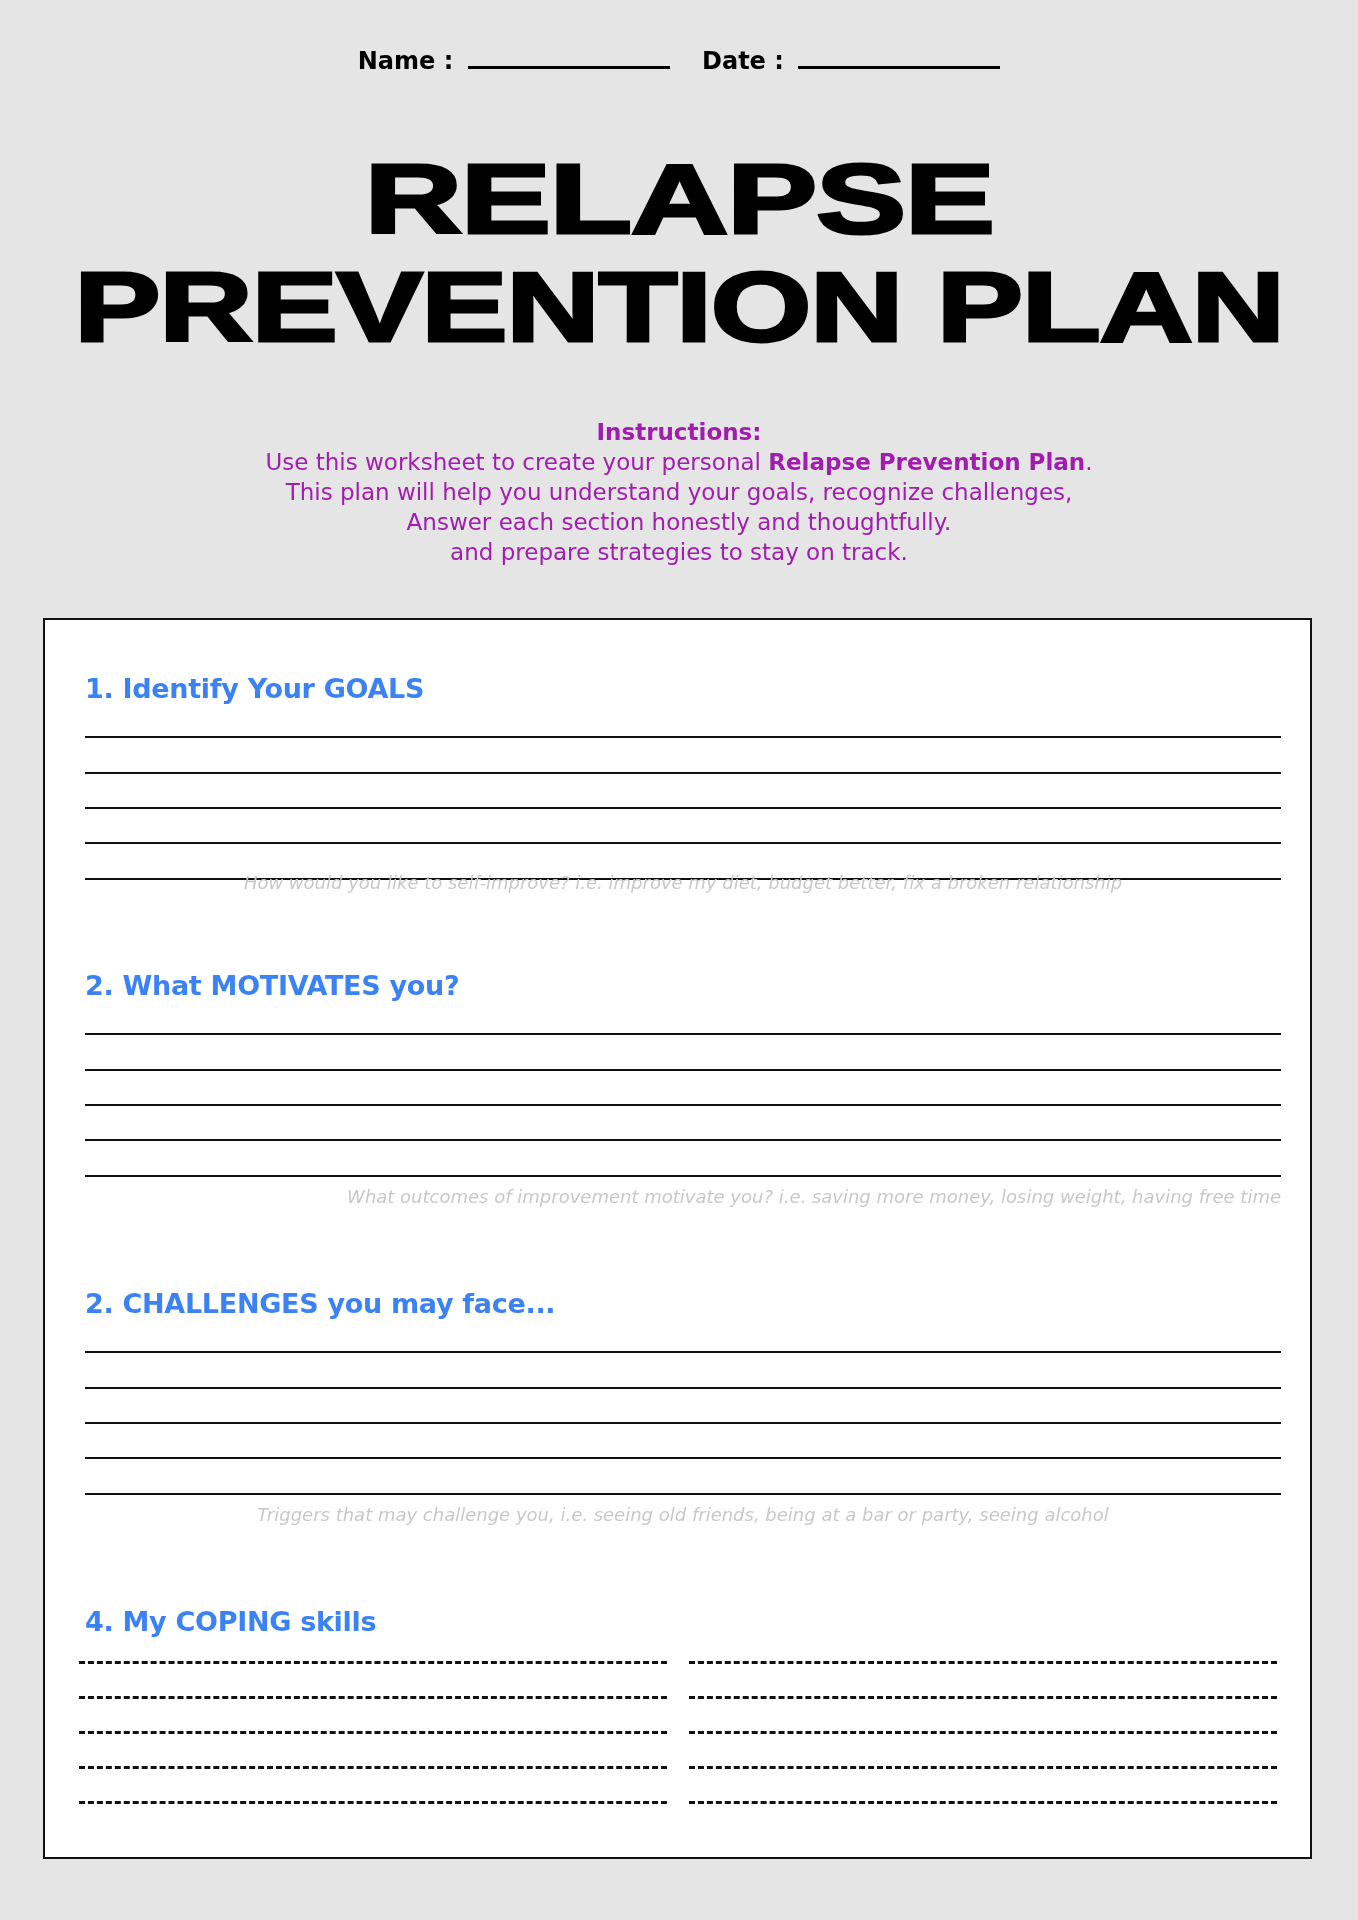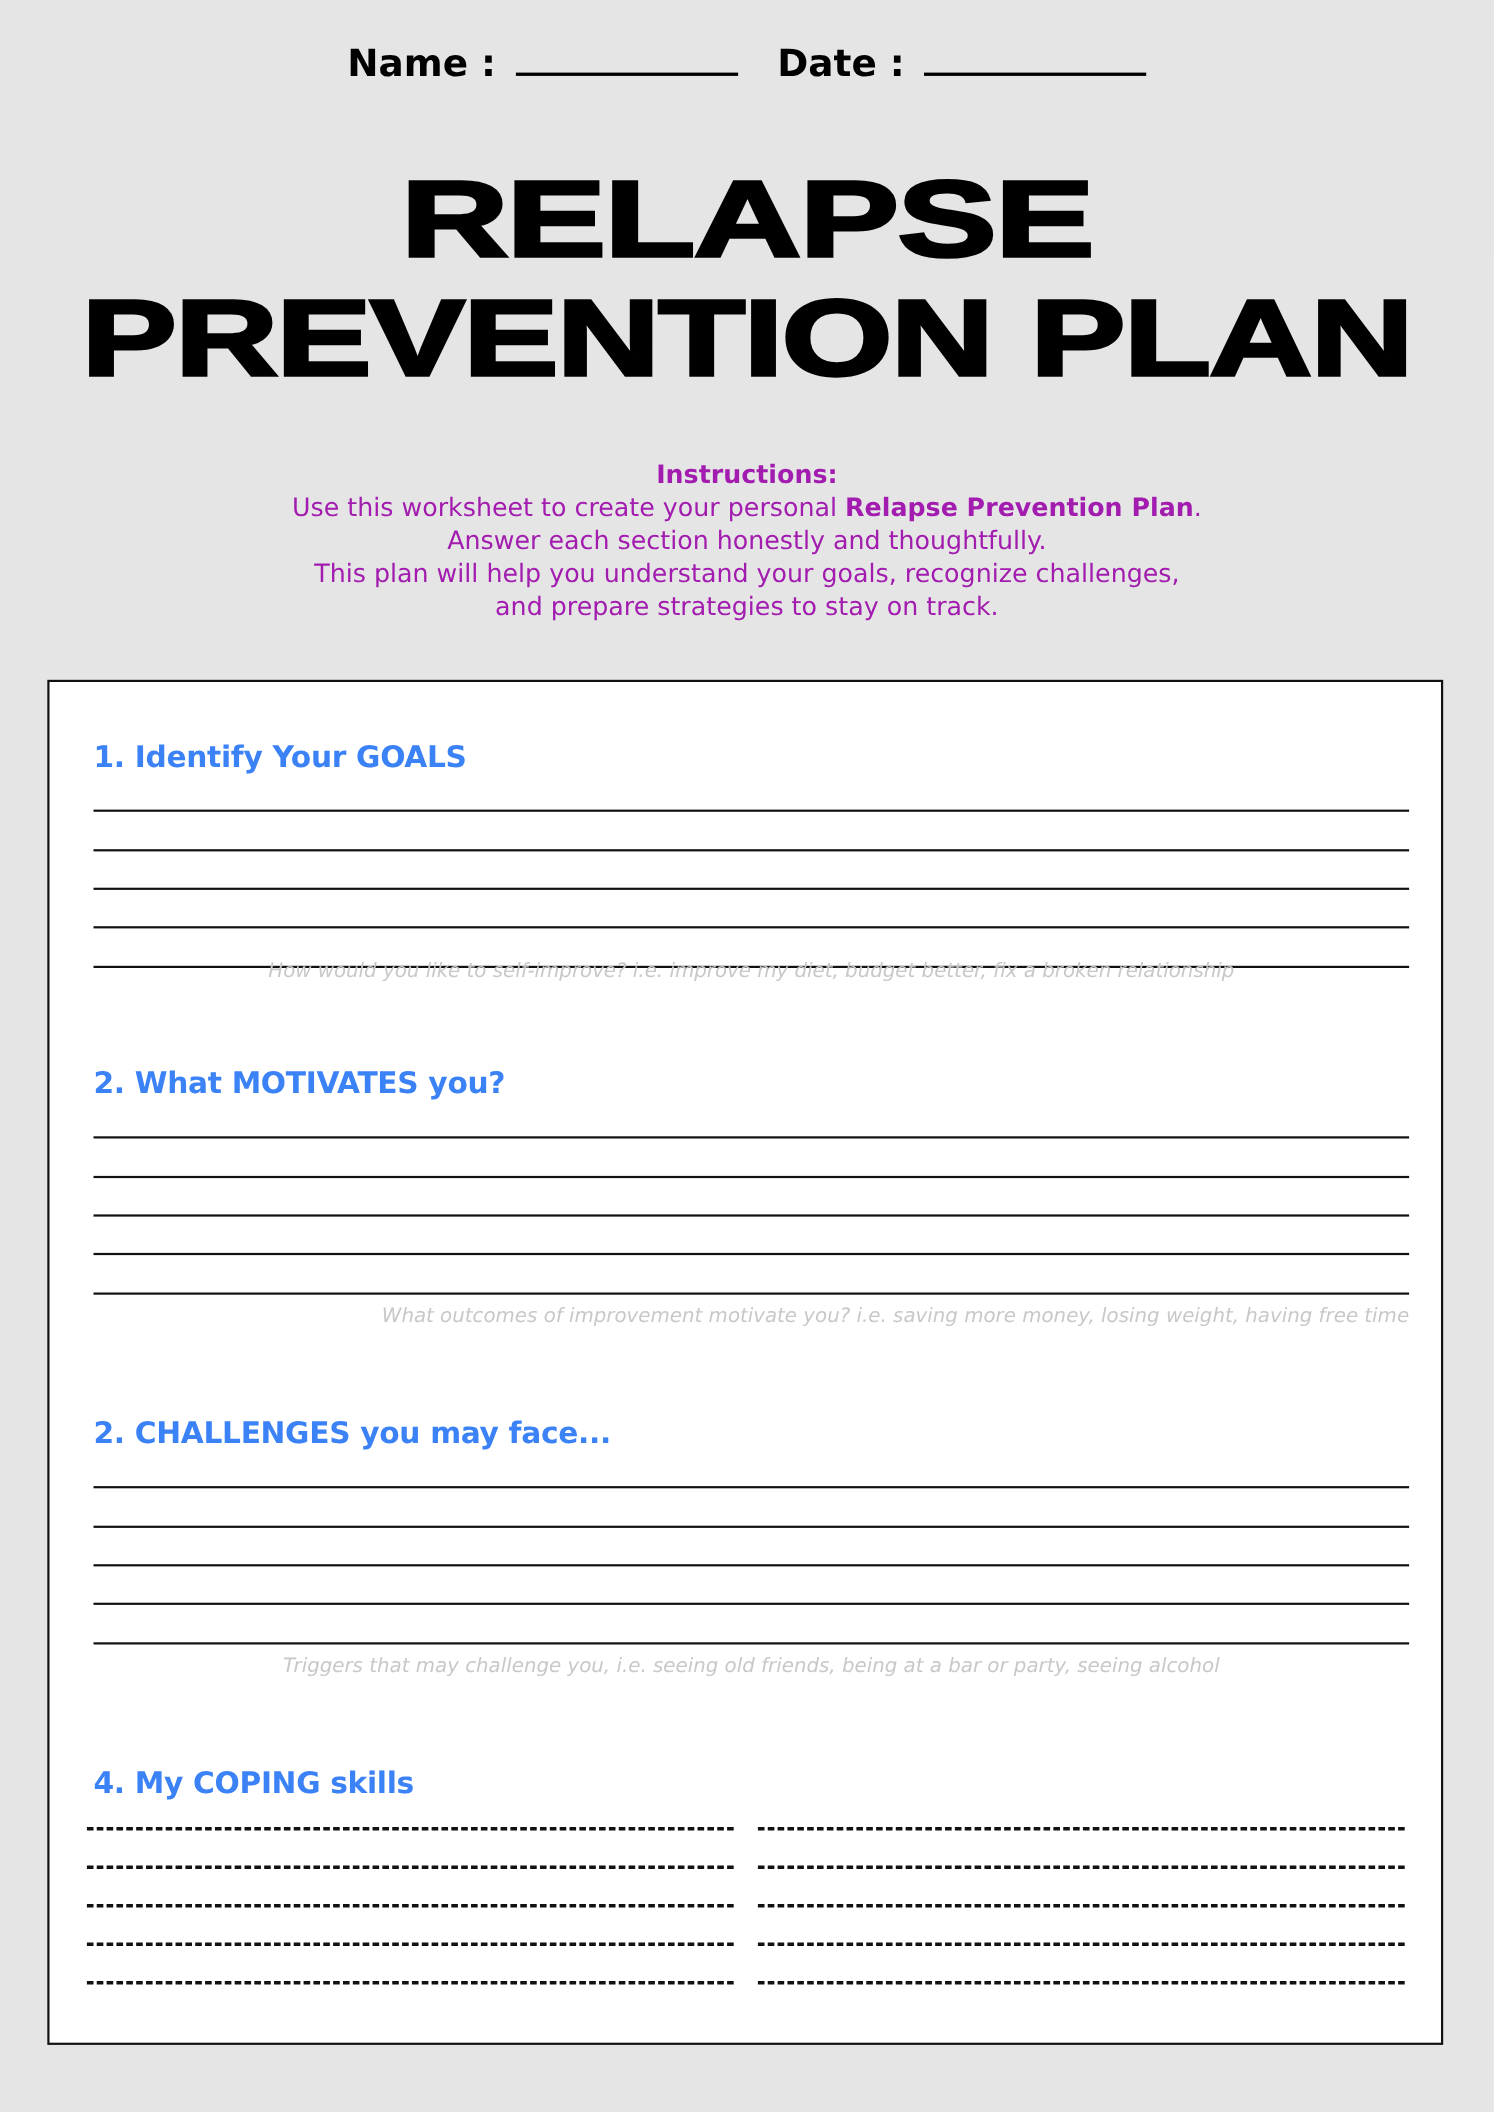--- a/index.html
+++ b/index.html
@@ -2,21 +2,21 @@
 <html><head>
 <meta charset="utf-8">
 <style>
   html, body { margin:0; padding:0; }
   body {
     width:1358px; height:1920px; background:#e5e5e5; position:relative; overflow:hidden;
     font-family:"Liberation Sans", sans-serif; color:#000;
   }
   .header-row {
     position:absolute; top:38px; left:0; width:1358px; text-align:center;
-    font-size:34px; font-weight:bold; font-family:"DejaVu Sans", sans-serif;
+    font-size:24px; font-weight:bold; font-family:"DejaVu Sans", sans-serif;
   }
   .header-row .grp { display:inline-block; margin:0 12px; }
   .header-row .blank { display:inline-block; width:202px; border-bottom:3px solid #000; height:28px; vertical-align:baseline; margin-left:6px; }
   .title {
     position:absolute; left:0; width:1358px; text-align:center; font-family:"Liberation Sans", sans-serif;
     font-weight:900; color:#000; line-height:1; letter-spacing:-1px;
   }
   .title.l1 { top:150px; font-size:98px; transform:scaleX(1.38); transform-origin:center; -webkit-text-stroke:3px #000; }
   .title.l2 { top:258px; font-size:98px; transform:scaleX(1.32); transform-origin:center; -webkit-text-stroke:3px #000; }
   .instructions {
@@ -55,22 +55,22 @@
     <span class="blank"></span>
   </span>
 </div>
 
 <div class="title l1">RELAPSE</div>
 <div class="title l2">PREVENTION PLAN</div>
 
 <div class="instructions">
   <div class="head">Instructions:</div>
   <div><span>Use this worksheet to create your personal </span><b>Relapse Prevention Plan</b><span>.</span></div>
+  <div>This plan will help you understand your goals, recognize challenges,</div>
   <div>Answer each section honestly and thoughtfully.</div>
-  <div>This plan will help you understand your goals, recognize challenges,</div>
   <div>and prepare strategies to stay on track.</div>
 </div>
 
 <div class="box">
 
   <div class="sec-title" style="top:53px;">1. Identify Your GOALS</div>
   <div class="wline" style="top:116px;"></div>
   <div class="wline" style="top:152px;"></div>
   <div class="wline" style="top:187px;"></div>
   <div class="wline" style="top:222px;"></div>

